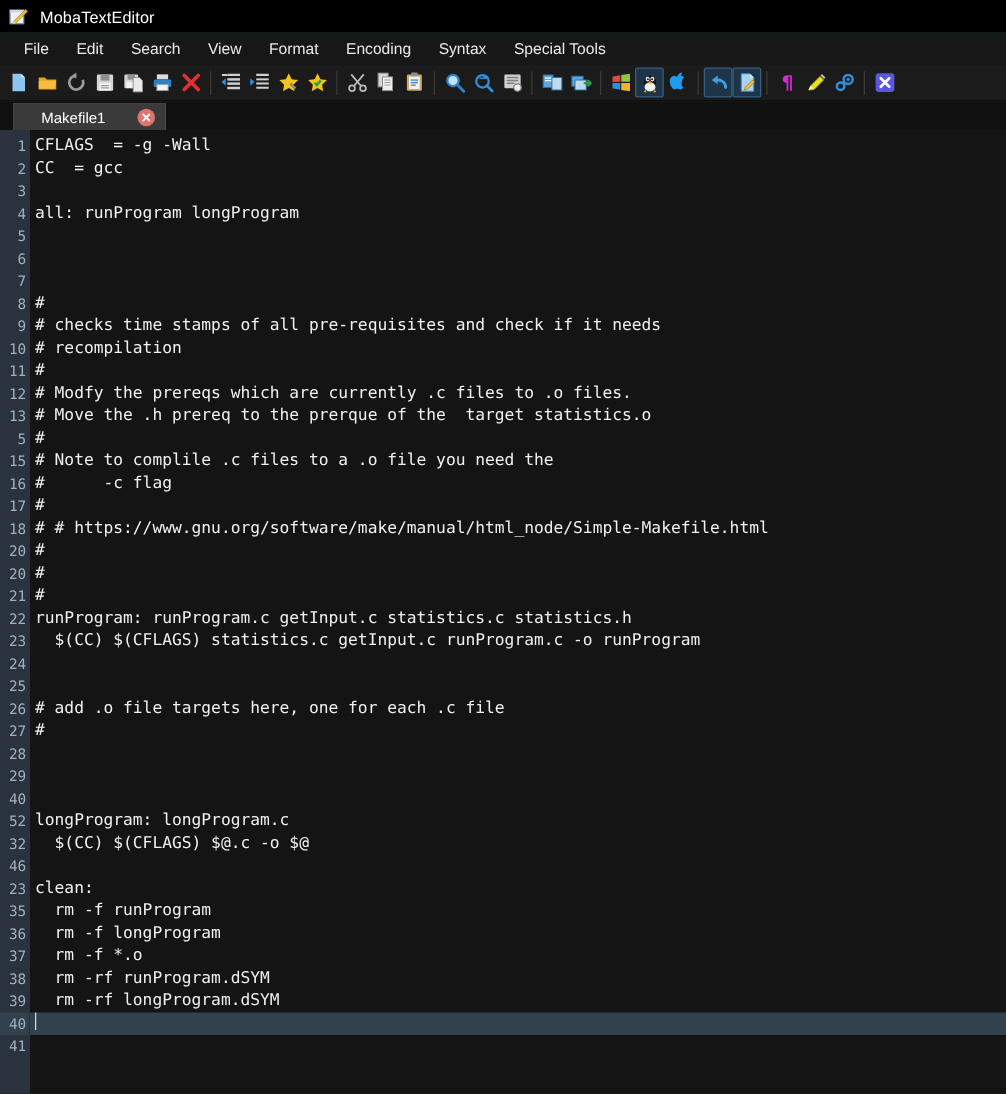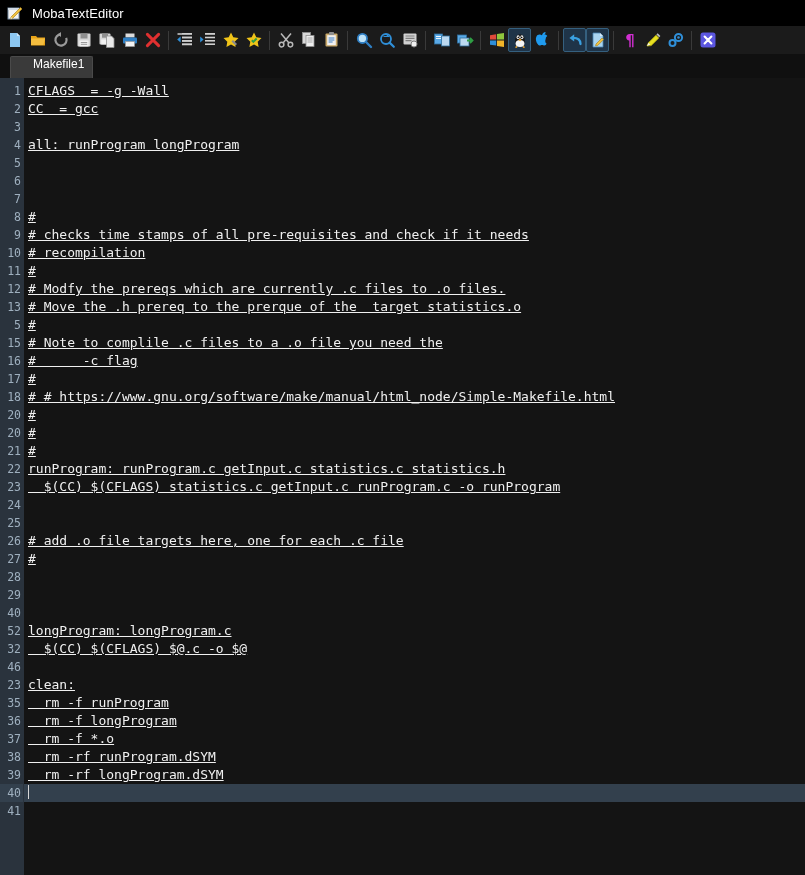--- a/index.html
+++ b/index.html
@@ -42,21 +42,21 @@
   .tb-btn svg{display:block;}
 
   
   .tabstrip{
     height:23px;min-height:23px;background:#101010;display:flex;align-items:flex-end;
     padding-left:10px;
   }
   .tab{
     height:22px;background:#3a3a3a;display:flex;align-items:center;gap:26px;
     padding:0 8px 0 22px;border-top-left-radius:2px;border-top-right-radius:2px;
-    border:1px solid #4a4a4a;border-bottom:none;box-sizing:border-box;flex-direction:column;
+    border:1px solid #4a4a4a;border-bottom:none;box-sizing:border-box;
   }
   .tab-label{font-size:12px;color:#ffffff;}
   .tab-close{
     width:14px;height:14px;border-radius:50%;background:#e0736b;
     display:flex;align-items:center;justify-content:center;cursor:default;
   }
   .tab-close svg{display:block;}
 
   
   .editor{
@@ -67,21 +67,21 @@
     font-family:"DejaVu Sans Mono","Liberation Mono",monospace;
     font-size:11.5px;color:#9fb0bf;text-align:right;
     padding-top:4px;box-sizing:border-box;
     border-right:1px solid #2a333d;
   }
   .gutter .ln{height:18px;line-height:18px;padding-right:2px;white-space:nowrap;}
   .code{
     flex:1 1 auto;position:relative;padding-top:4px;
     font-family:"DejaVu Sans Mono","Liberation Mono",monospace;
     font-size:13px;color:#f0f0f0;
-    white-space:pre;overflow:hidden;text-decoration:underline;
+    white-space:pre;overflow:hidden;
   }
   .code .row{height:18px;line-height:18px;padding-left:4px;white-space:pre;}
   .code .row.current{background:#33404d;}
   .gutter .ln.current{background:#33404d;}
   .caret{
     display:inline-block;width:1px;height:14px;background:#d8d8d8;
     vertical-align:-2px;margin-left:0px;
   }
 </style>
 </head>
@@ -94,20 +94,30 @@
       <svg width="18" height="18" viewBox="0 0 18 18">
         <rect x="2" y="4" width="11" height="11" fill="#f2f2f2" stroke="#7b8fa6" stroke-width="1"></rect>
         <rect x="2" y="4" width="11" height="2" fill="#cfd8e3"></rect>
         <path d="M5 13 L14.5 3.5 L16 5 L6.5 14.5 L4.5 15 Z" fill="#f0c040" stroke="#b08a20" stroke-width=".7"></path>
         <path d="M4.5 15 L5 13 L6.5 14.5 Z" fill="#e8e8e8"></path>
       </svg>
     </span>
     <span class="title-text">MobaTextEditor</span>
   </div>
 
+  <div class="menubar">
+    <div class="menu-item">File</div>
+    <div class="menu-item">Edit</div>
+    <div class="menu-item">Search</div>
+    <div class="menu-item">View</div>
+    <div class="menu-item">Format</div>
+    <div class="menu-item">Encoding</div>
+    <div class="menu-item">Syntax</div>
+    <div class="menu-item">Special Tools</div>
+  </div>
 
   <div class="toolbar" id="toolbar">
       <div class="tb-btn" title="New">
         <span>
           <svg width="18" height="18" viewBox="0 0 18 18">
             <path d="M4 2 h7 l3 3 v11 h-10 z" fill="#8cc6ef"></path>
             <path d="M11 2 v3 h3 z" fill="#cfe7f7"></path>
           </svg>
         </span>
       </div>

